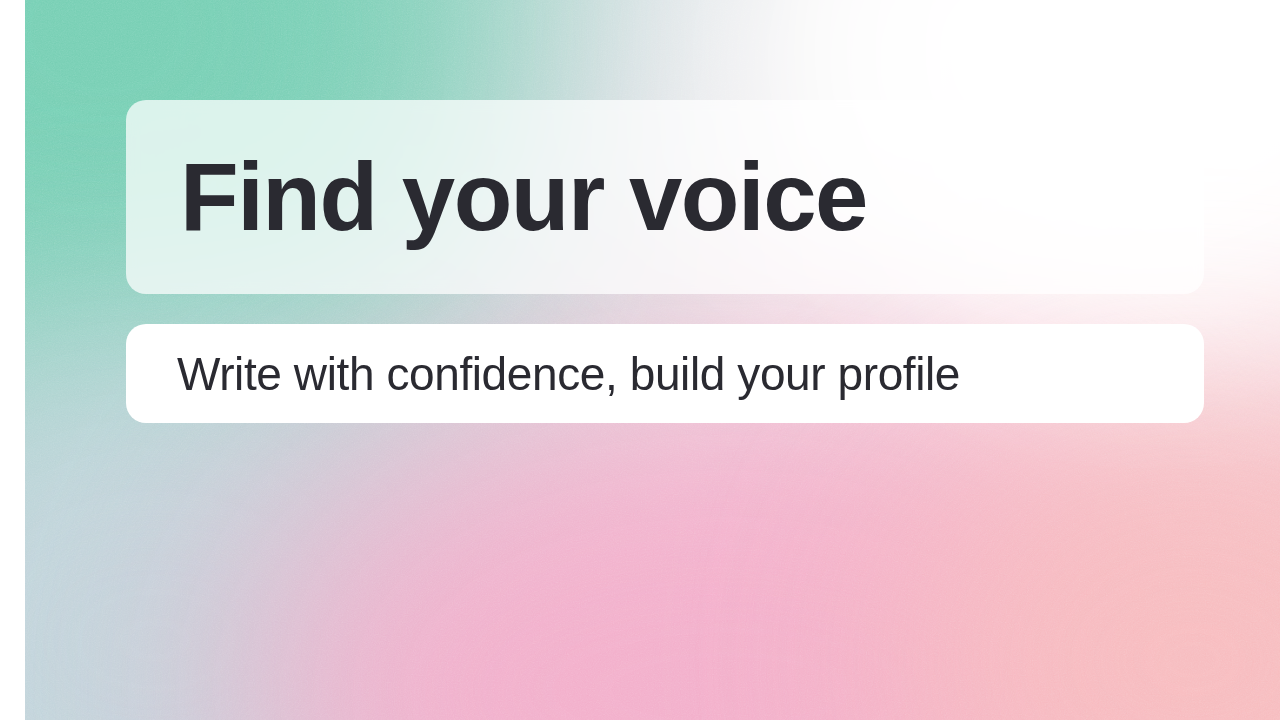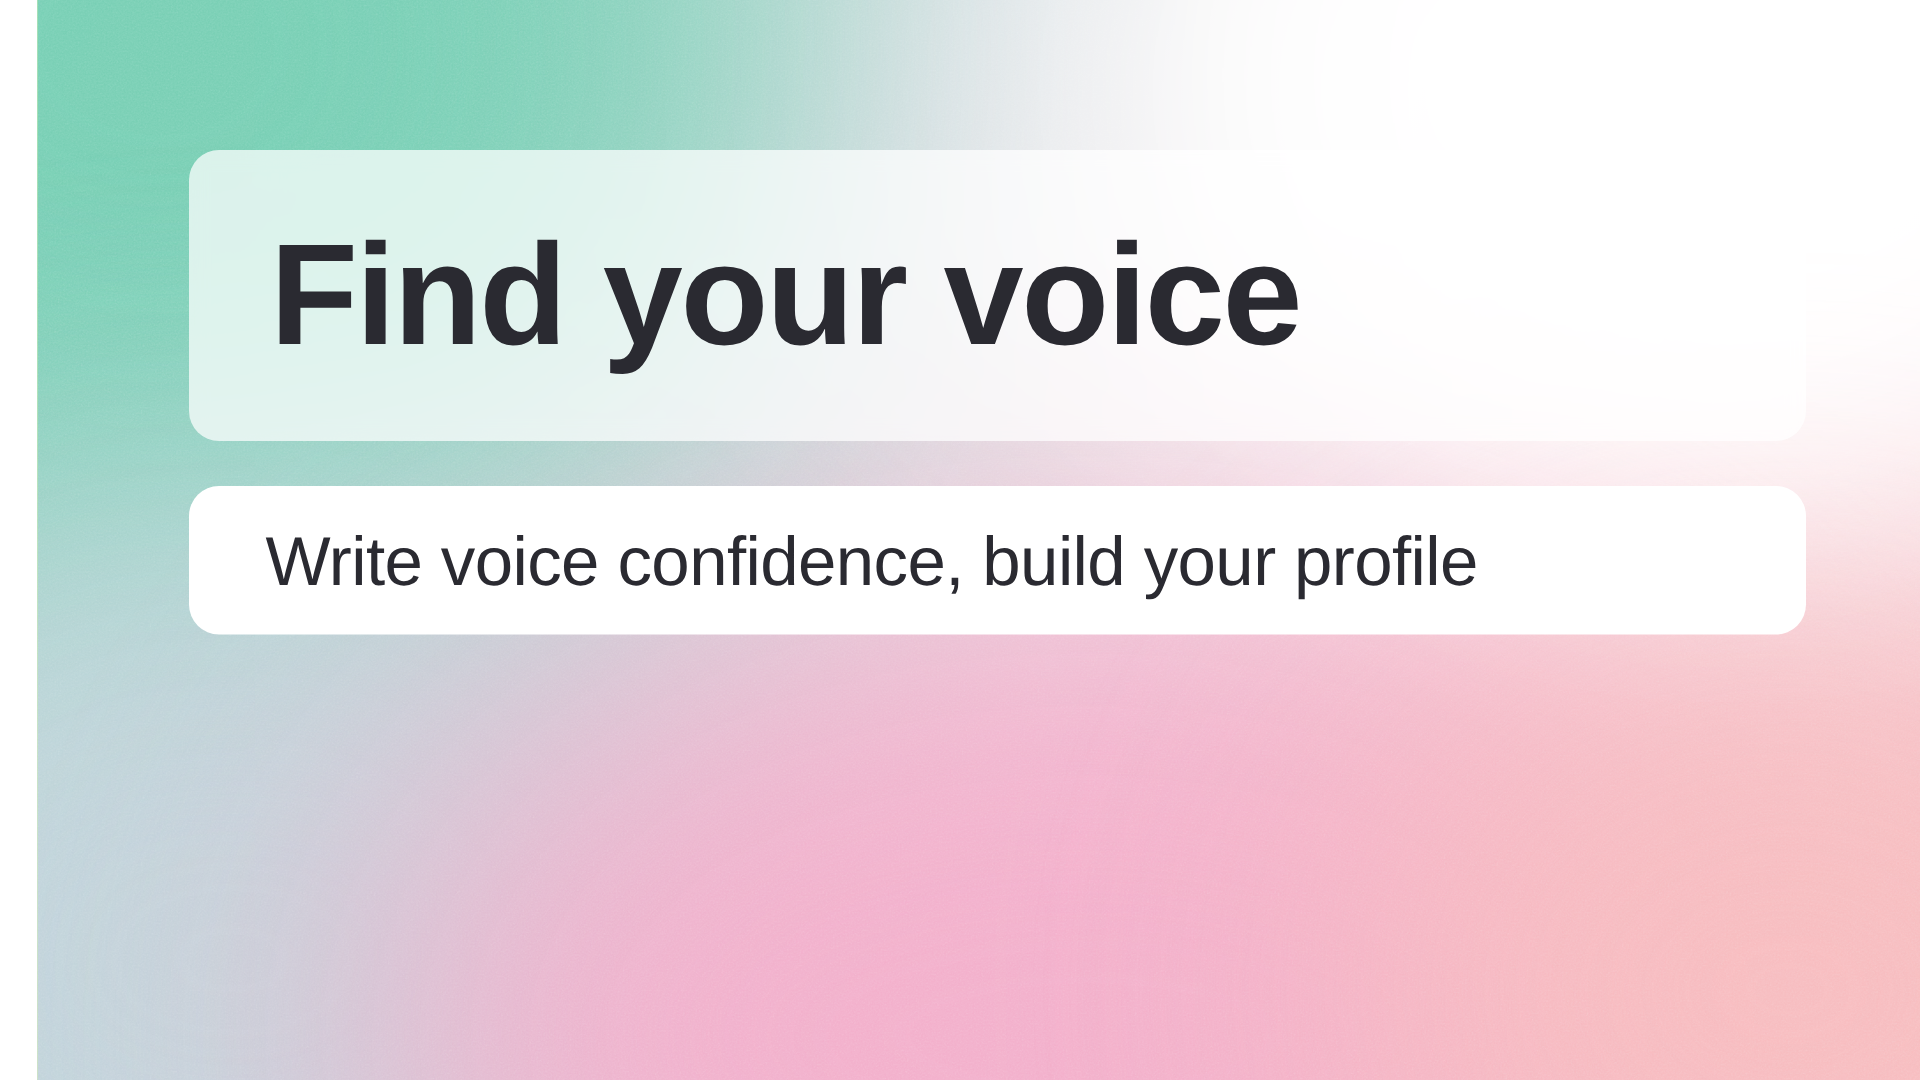--- a/index.html
+++ b/index.html
@@ -177,18 +177,18 @@
     <rect width="100%" height="100%" filter="url(#grainFilter)" opacity="0.45"></rect>
   </svg>
 
   <div class="content">
 
     <div class="card card-headline">
       <h1 class="headline">Find your voice</h1>
     </div>
 
     <div class="card card-subtitle">
-      <p class="subtitle">Write voice confidence, build your profile</p>
+      <p class="subtitle">Write with confidence, build your profile</p>
     </div>
 
   </div>
 
 </div>
 
 </body></html>

